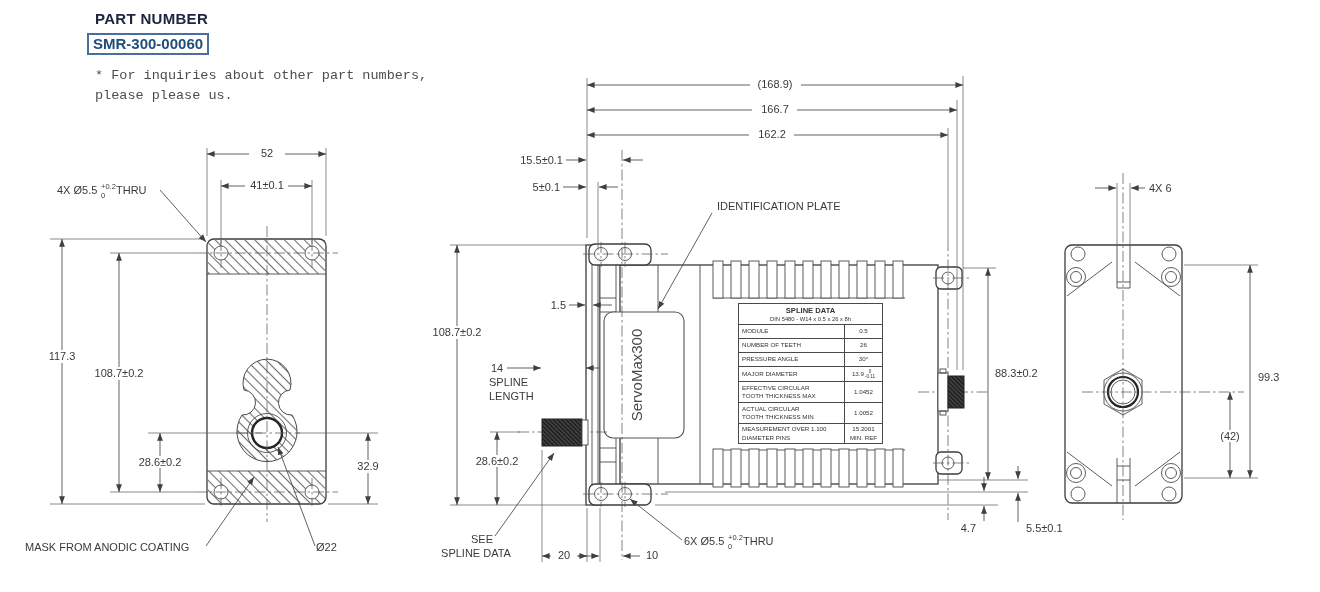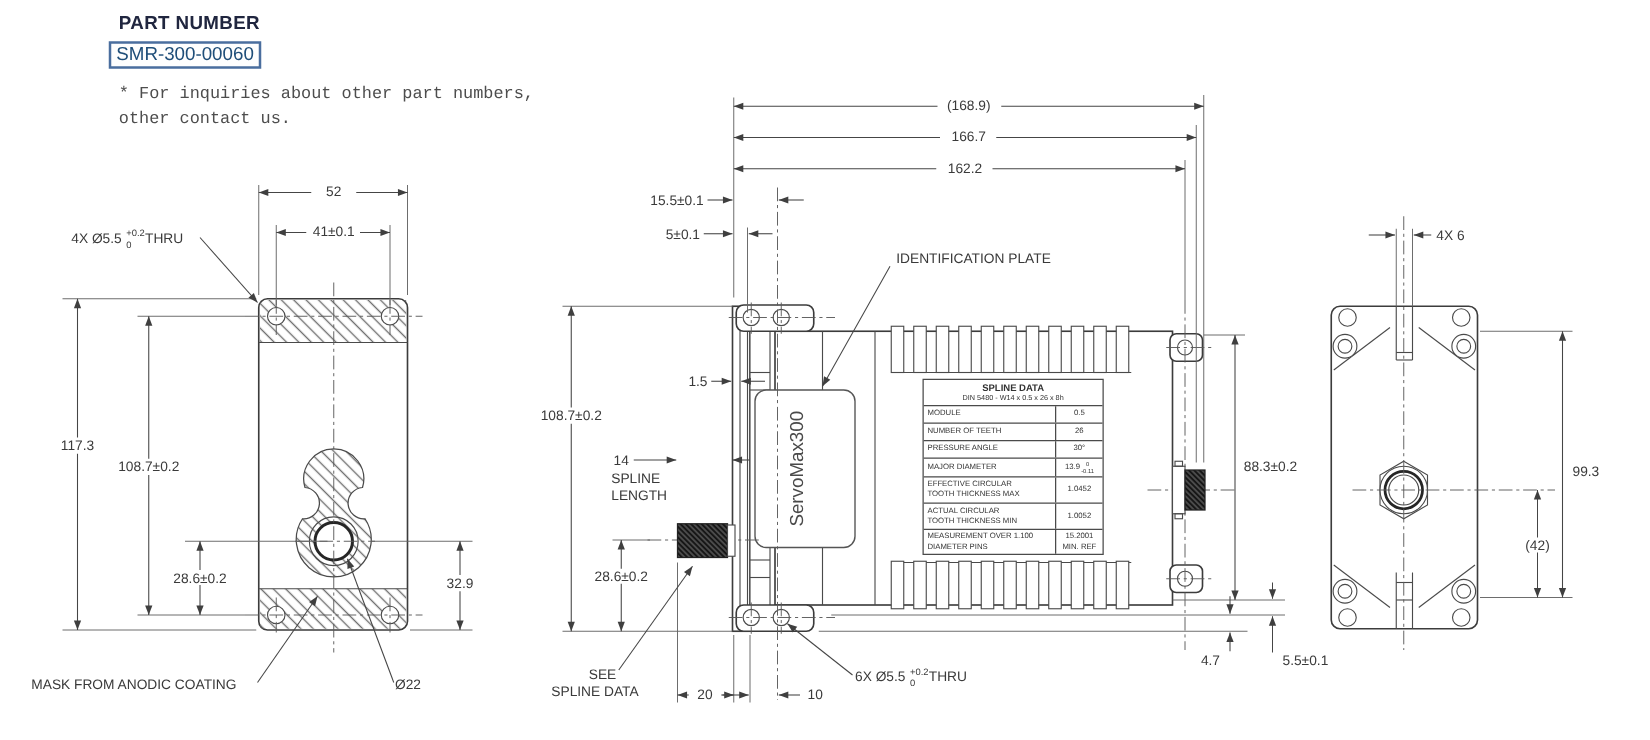--- a/index.html
+++ b/index.html
@@ -1,20 +1,20 @@
 <!DOCTYPE html>
 <html><head>
 <meta charset="utf-8">
 <style>
   html,body{margin:0;padding:0;background:#fff;}
   .canvas{position:relative;width:1320px;height:592px;background:#fff;overflow:hidden;
           font-family:"Liberation Sans",sans-serif;}
   .abs{position:absolute;}
   .pn-title{left:95px;top:10px;font-size:15px;font-weight:700;color:#20263f;letter-spacing:.3px;}
-  .pn-chip{left:87px;top:33px;font-size:15px;font-weight:400;color:#1f4e79;
+  .pn-chip{left:87px;top:33px;font-size:15px;font-weight:700;color:#1f4e79;
            border:2px solid #4a6e9e;padding:0 4px 1px 4px;background:#fefefe;cursor:default;}
   .pn-note{left:95px;top:66px;font-size:13.5px;color:#4d4d4d;line-height:1.45;font-family:Liberation Mono, monospace;}
   svg{position:absolute;left:0;top:0;}
   svg text{font-family:"Liberation Sans",sans-serif;}
   .ol{stroke:#3c3c3c;stroke-width:1.3;fill:#fff;}
   .il{stroke:#4a4a4a;stroke-width:.9;fill:none;}
   .ilw{stroke:#4a4a4a;stroke-width:.9;fill:#fff;}
   .thin{stroke:#636363;stroke-width:.75;fill:none;}
   .cl{stroke:#5a5a5a;stroke-width:.75;fill:none;stroke-dasharray:11 3 2.5 3;}
   .dim{stroke:#454545;stroke-width:.85;fill:none;}
@@ -364,21 +364,21 @@
       <line x1="1230" y1="392" x2="1230" y2="478" class="dim" marker-start="url(#ar)" marker-end="url(#ar)"></line>
       <rect x="1212" y="430" width="34" height="12" class="wb"></rect>
       <text x="1230" y="440" class="dt" text-anchor="middle">(42)</text>
     </g>
   </svg>
 
   <div class="abs pn-title">PART NUMBER</div>
   <div class="abs pn-chip">SMR-300-00060</div>
   <div class="abs pn-note">
     <div>* For inquiries about other part numbers,</div>
-    <div>other contact us.</div>
+    <div>please please us.</div>
   </div>
 
   <div class="abs sd">
     <div class="sd-title">SPLINE DATA</div>
     <div class="sd-sub">DIN 5480 - W14 x 0.5 x 26 x 8h</div>
     <div class="sd-row r1">
       <div class="sd-lab">
           <span>MODULE</span>
         </div>
       <div class="sd-val">

